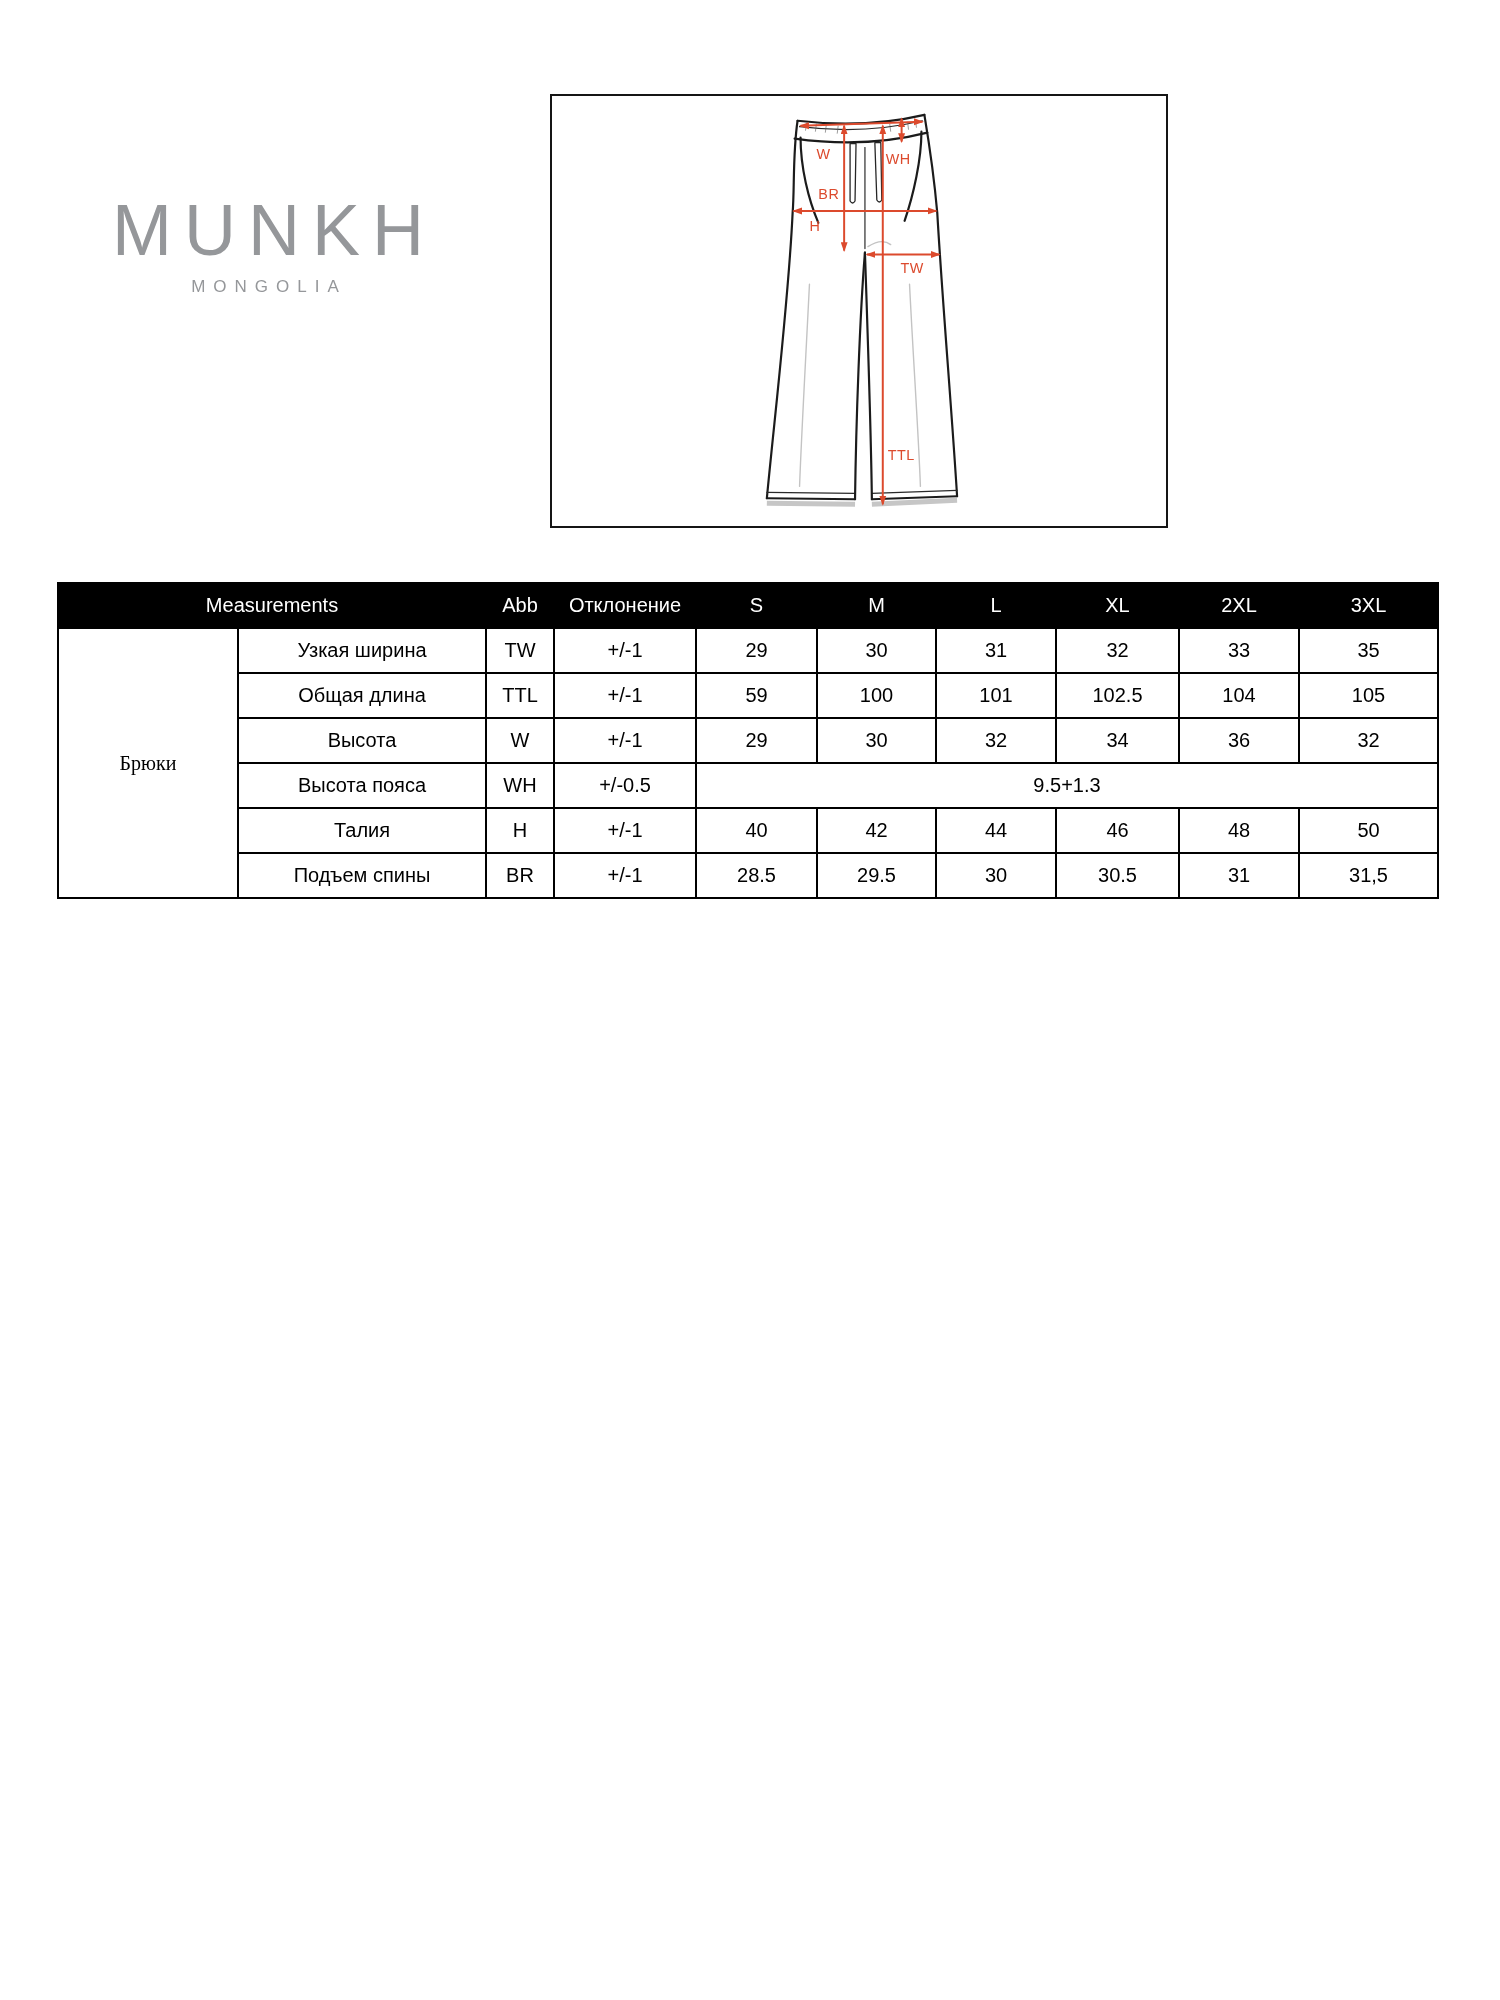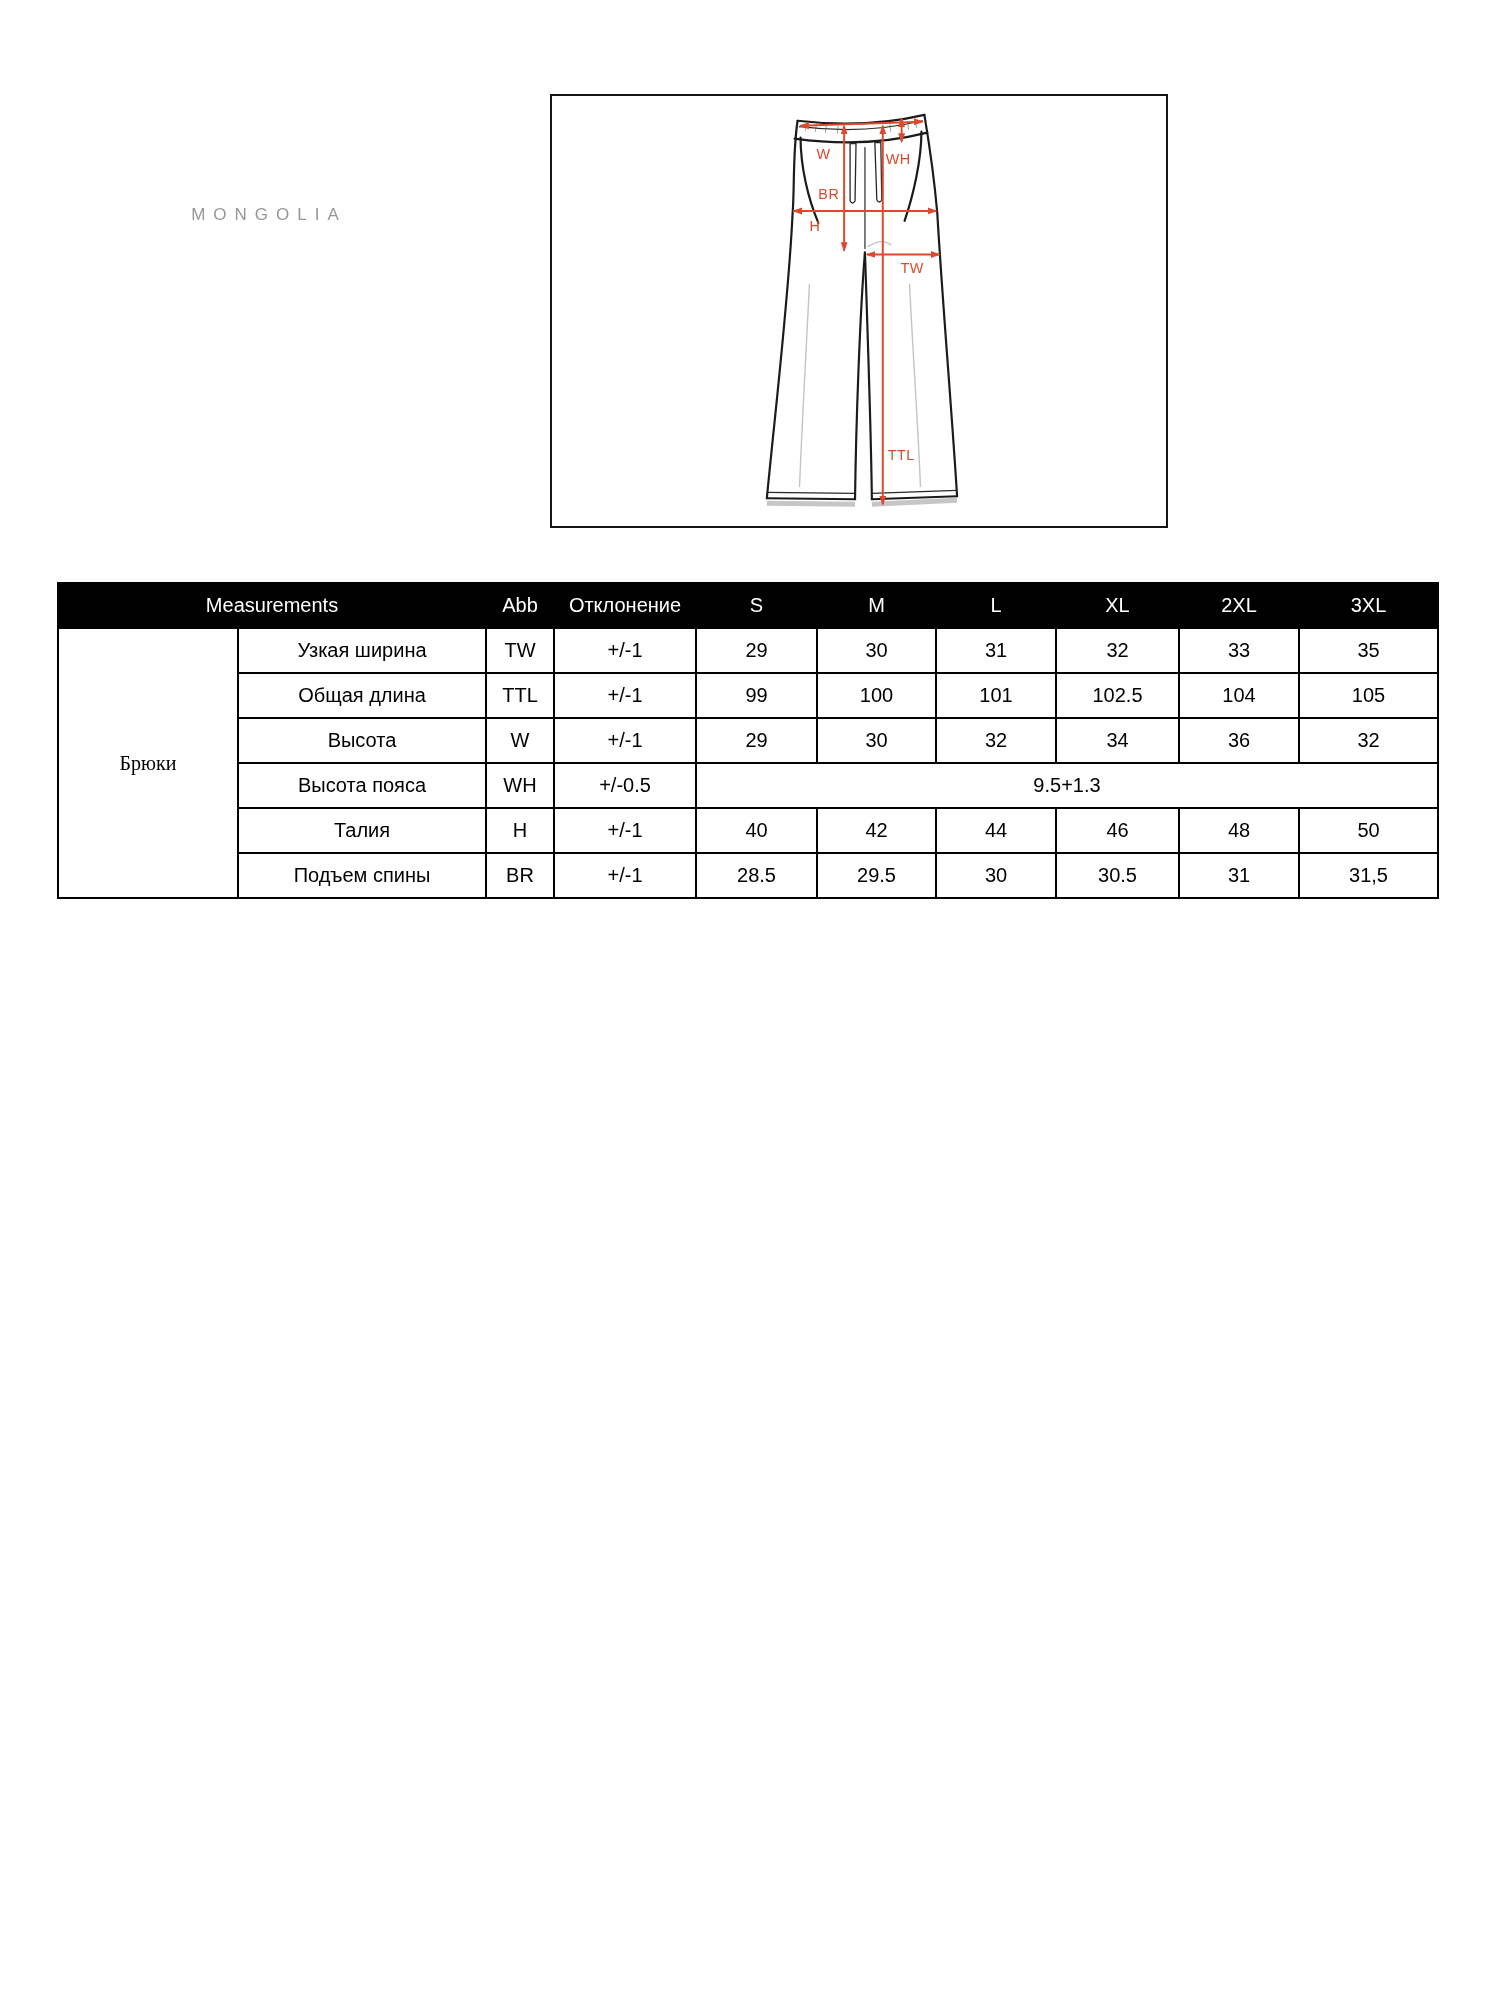--- a/index.html
+++ b/index.html
@@ -41,20 +41,21 @@
   th.meas  { text-align:left; padding-left:9px; }
   td.rlabel { text-align:left; padding-left:6px; }
   td.group { text-align:center;font-family:Liberation Serif, serif; }
 </style>
 </head>
 <body>
 
 <div class="page">
 
   <div class="logo">
+    <div class="logo-name">MUNKH</div>
     <div class="logo-sub">MONGOLIA</div>
   </div>
 
   <div class="diagram-box">
     <svg viewBox="0 0 618 434">
       <defs>
         <marker id="ah-l" markerWidth="10" markerHeight="10" refX="1.5" refY="3.5" orient="0" markerUnits="userSpaceOnUse">
           <path d="M10,0 L0,3.5 L10,7 Z" style="fill:var(--accent,#dc4a2d)"></path>
         </marker>
         <marker id="ah-r" markerWidth="10" markerHeight="10" refX="8.5" refY="3.5" orient="0" markerUnits="userSpaceOnUse">
@@ -153,21 +154,21 @@
           <td>30</td>
           <td>31</td>
           <td>32</td>
           <td>33</td>
           <td>35</td>
         </tr>
         <tr>
           <td class="rlabel">Общая длина</td>
           <td>TTL</td>
           <td>+/-1</td>
-          <td>99</td>
+          <td>59</td>
           <td>100</td>
           <td>101</td>
           <td>102.5</td>
           <td>104</td>
           <td>105</td>
         </tr>
         <tr>
           <td class="rlabel">Высота</td>
           <td>W</td>
           <td>+/-1</td>

